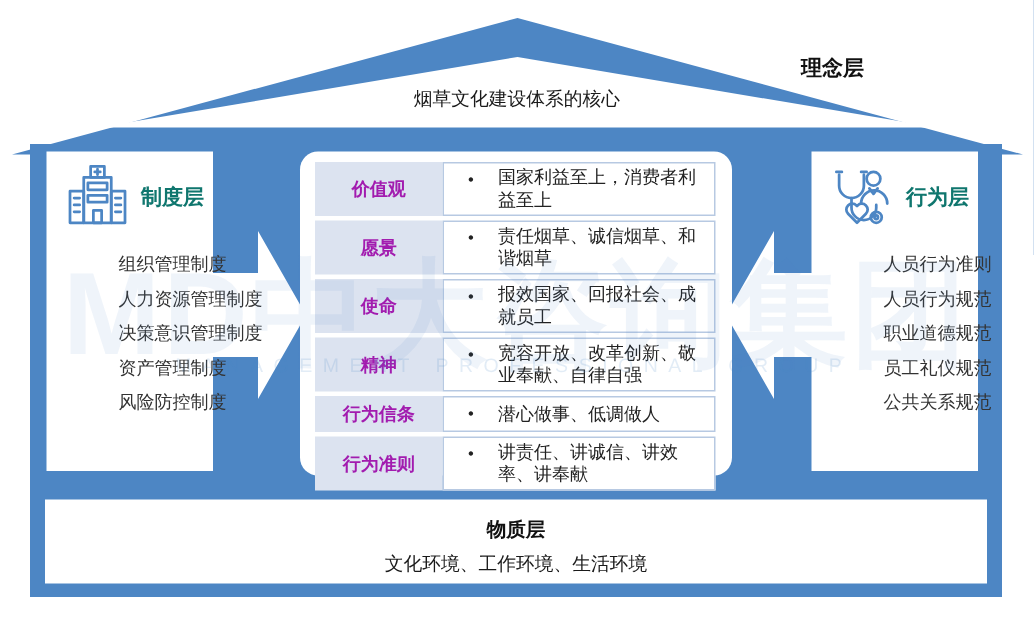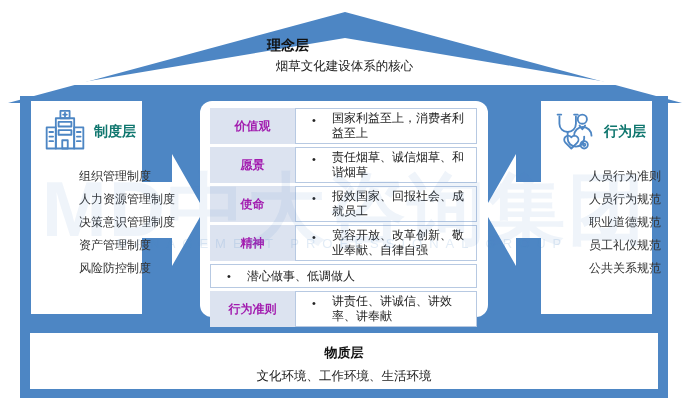--- a/index.html
+++ b/index.html
@@ -5,21 +5,21 @@
   html,body{margin:0;padding:0;}
   body{
     width:689px;height:418px;background:#ffffff;
     font-family:"Liberation Sans","DejaVu Sans",sans-serif;
     -webkit-font-smoothing:antialiased;
   }
   .canvas{position:relative;width:689px;height:418px;overflow:hidden;background:#fff;}
   svg.bg{position:absolute;left:0;top:0;z-index:0;}
 
   
-  .roof-title{position:absolute;top:37px;left:0;width:576px;text-align:center;
+  .roof-title{position:absolute;top:37px;left:0;width:576px;text-align:right;
     font-size:14px;font-weight:bold;color:#111;z-index:2;}
   .roof-sub{position:absolute;top:58px;left:0;width:689px;text-align:center;
     font-size:12.5px;color:#1a1a1a;z-index:2;}
 
   
   .panel{position:absolute;background:#fff;z-index:1;}
   .left-box{left:31px;top:101px;width:111px;height:213px;}
   .right-box{left:541px;top:101px;width:111px;height:213px;}
   .center-box{left:200px;top:101px;width:288px;height:216px;border-radius:12px;}
   .bottom-box{left:30px;top:333px;width:628px;height:56px;}
@@ -132,20 +132,21 @@
 
       <div class="crow">
         <div class="crow-label">精神</div>
         <div class="crow-value">
           <span class="bullet">•</span>
           <span>宽容开放、改革创新、敬业奉献、自律自强</span>
         </div>
       </div>
 
       <div class="crow single">
+        <div class="crow-label">行为信条</div>
         <div class="crow-value">
           <span class="bullet">•</span>
           <span>潜心做事、低调做人</span>
         </div>
       </div>
 
       <div class="crow">
         <div class="crow-label">行为准则</div>
         <div class="crow-value">
           <span class="bullet">•</span>

